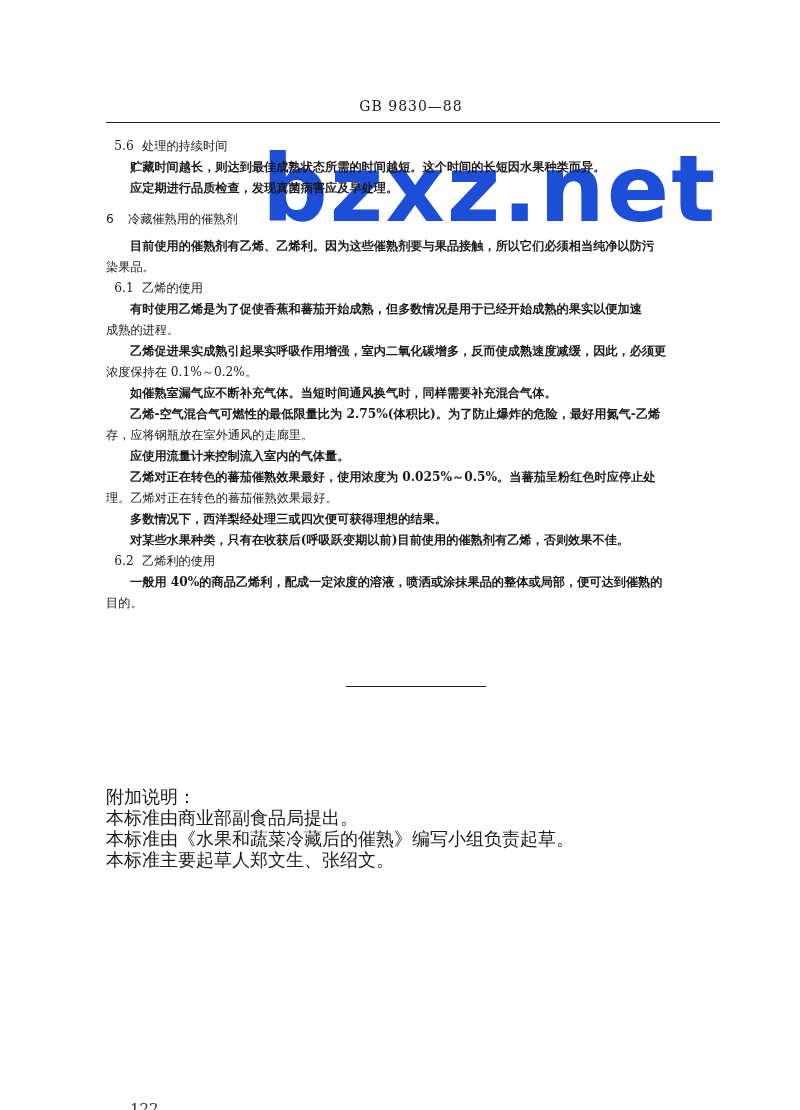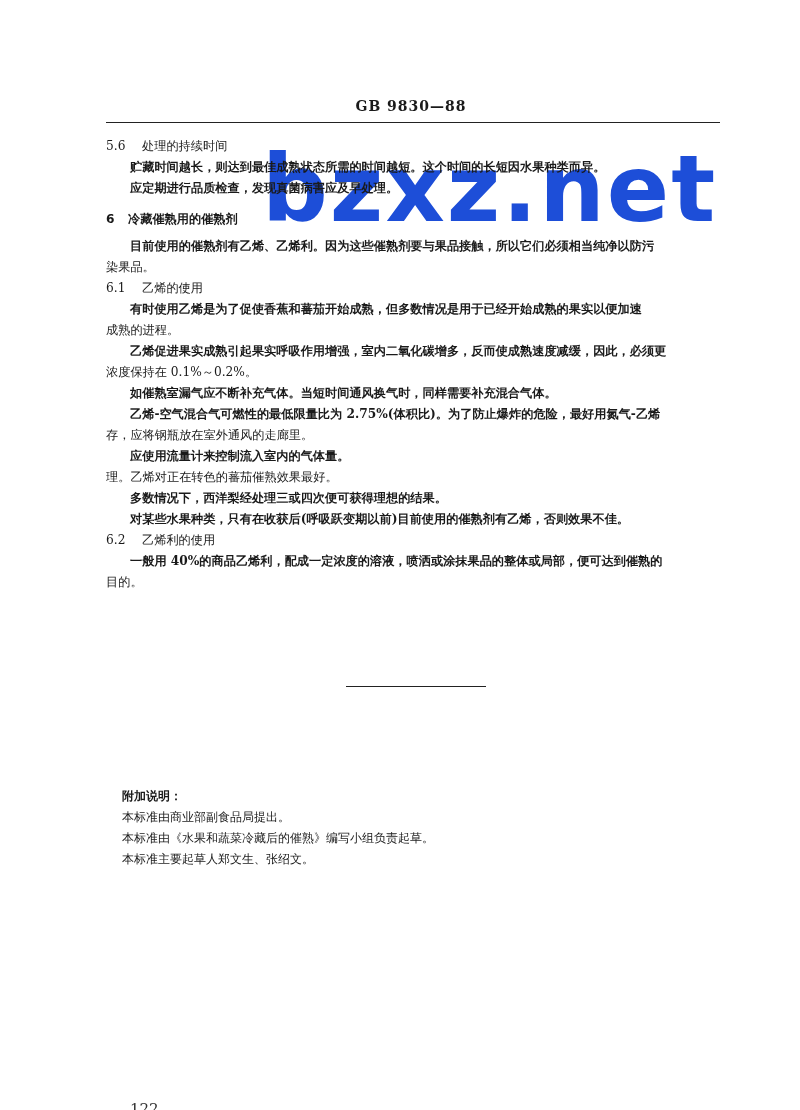--- a/index.html
+++ b/index.html
@@ -6,34 +6,34 @@
     body {
       width: 800px; height: 1110px; background: #ffffff; position: relative; overflow: hidden;
       font-family: "DejaVu Serif", "Liberation Serif", serif; color: #1a1a1a;
     }
     .watermark {
       position: absolute; left: 262px; top: 128px; font-family: "DejaVu Sans", "Liberation Sans", sans-serif;
       font-weight: bold; font-size: 92px; color: #1d4ed8; letter-spacing: 2px; z-index: 0; line-height: 1; margin-top: 16px;
     }
     .header {
       position: absolute; left: 106px; top: 98px; width: 610px; text-align: center;
-      font-size: 14px; font-weight: bold; letter-spacing: 1px; z-index: 1;
+      font-size: 14px; font-weight: normal; letter-spacing: 1px; z-index: 1;
     }
     .header-rule {
       position: absolute; left: 106px; top: 122px; width: 614px; height: 0; border-top: 1.5px solid #222; z-index: 1;
     }
     .content { position: absolute; left: 106px; top: 136px; width: 612px; z-index: 1; font-size: 12.2px; }
     .line { height: 21px; line-height: 21px; white-space: nowrap; overflow: hidden; }
     .indent { padding-left: 24px; font-weight: bold; }
-    .sec-num { display: inline-block; width: 36px; }
+    .sec-num { display: inline-block; width: 36px; text-align: center; }
     .sec-num6 { display: inline-block; width: 22px; }
-    .bold { font-weight: bold; font-family: "DejaVu Sans", "Liberation Sans", sans-serif; }
+    .bold { font-weight: normal; font-family: "DejaVu Sans", "Liberation Sans", sans-serif; }
     .gap { height: 10px; }
     .end-rule { position: absolute; left: 346px; top: 686px; width: 140px; border-top: 1.5px solid #222; }
-    .appendix { position: absolute; left: 106px; top: 786px; width: 600px; font-size: 12px; margin-left: 16px; }
+    .appendix { position: absolute; left: 106px; top: 786px; width: 600px; font-size: 18px; }
     .page-num { position: absolute; left: 130px; top: 1100px; font-size: 15px; color: #333; }
   </style>
 </head>
 <body>
 
 <div class="watermark">bzxz.net</div>
 
 <div class="header">GB 9830—88</div>
 <div class="header-rule"></div>
 
@@ -57,20 +57,21 @@
     <span class="sec-num">6.1</span><span>乙烯的使用</span>
   </div>
   <div class="line indent">有时使用乙烯是为了促使香蕉和蕃茄开始成熟，但多数情况是用于已经开始成熟的果实以便加速</div>
   <div class="line">成熟的进程。</div>
   <div class="line indent">乙烯促进果实成熟引起果实呼吸作用增强，室内二氧化碳增多，反而使成熟速度减缓，因此，必须更</div>
   <div class="line">浓度保持在 0.1%～0.2%。</div>
   <div class="line indent">如催熟室漏气应不断补充气体。当短时间通风换气时，同样需要补充混合气体。</div>
   <div class="line indent">乙烯-空气混合气可燃性的最低限量比为 2.75%(体积比)。为了防止爆炸的危险，最好用氮气-乙烯</div>
   <div class="line">存，应将钢瓶放在室外通风的走廊里。</div>
   <div class="line indent">应使用流量计来控制流入室内的气体量。</div>
+  <div class="line indent">乙烯对正在转色的蕃茄催熟效果最好，使用浓度为 0.025%～0.5%。当蕃茄呈粉红色时应停止处</div>
   <div class="line">理。乙烯对正在转色的蕃茄催熟效果最好。</div>
   <div class="line indent">多数情况下，西洋梨经处理三或四次便可获得理想的结果。</div>
   <div class="line indent">对某些水果种类，只有在收获后(呼吸跃变期以前)目前使用的催熟剂有乙烯，否则效果不佳。</div>
 
   <div class="line">
     <span class="sec-num">6.2</span><span>乙烯利的使用</span>
   </div>
   <div class="line indent">一般用 40%的商品乙烯利，配成一定浓度的溶液，喷洒或涂抹果品的整体或局部，便可达到催熟的</div>
   <div class="line">目的。</div>
 </div>

